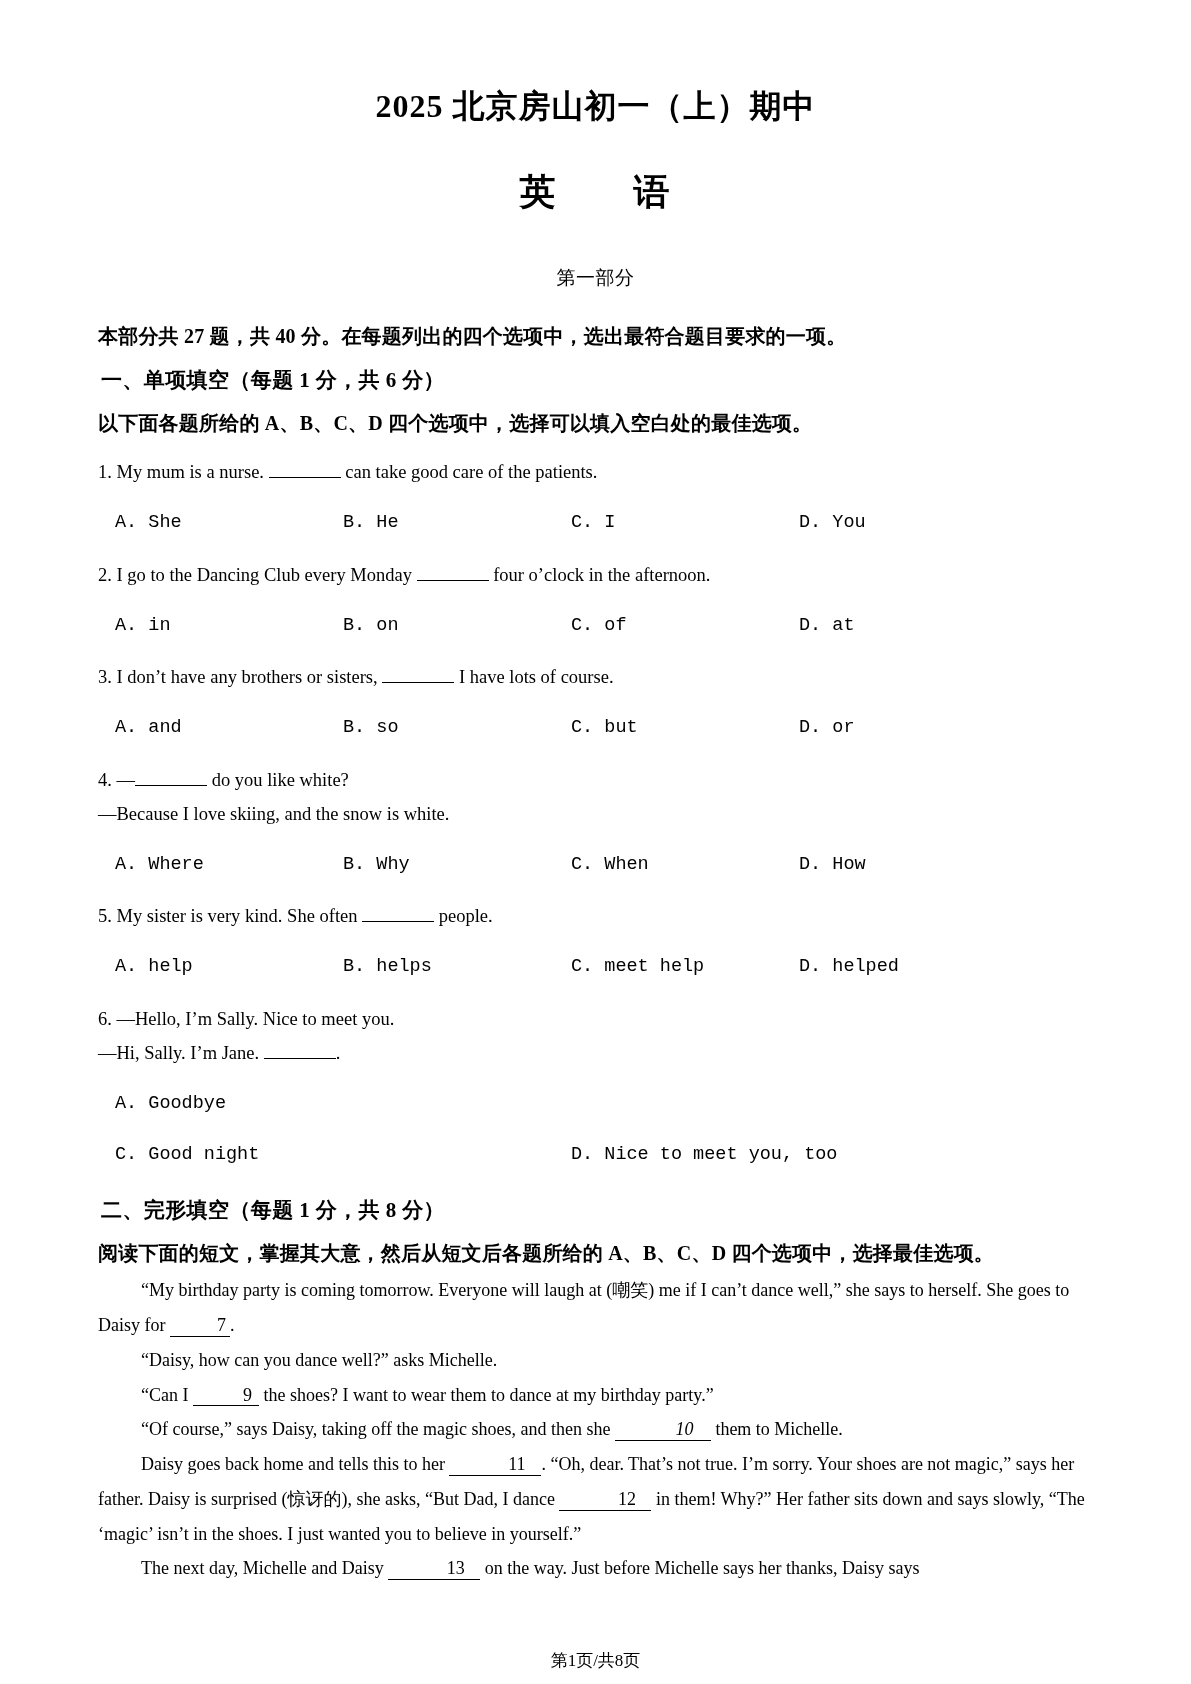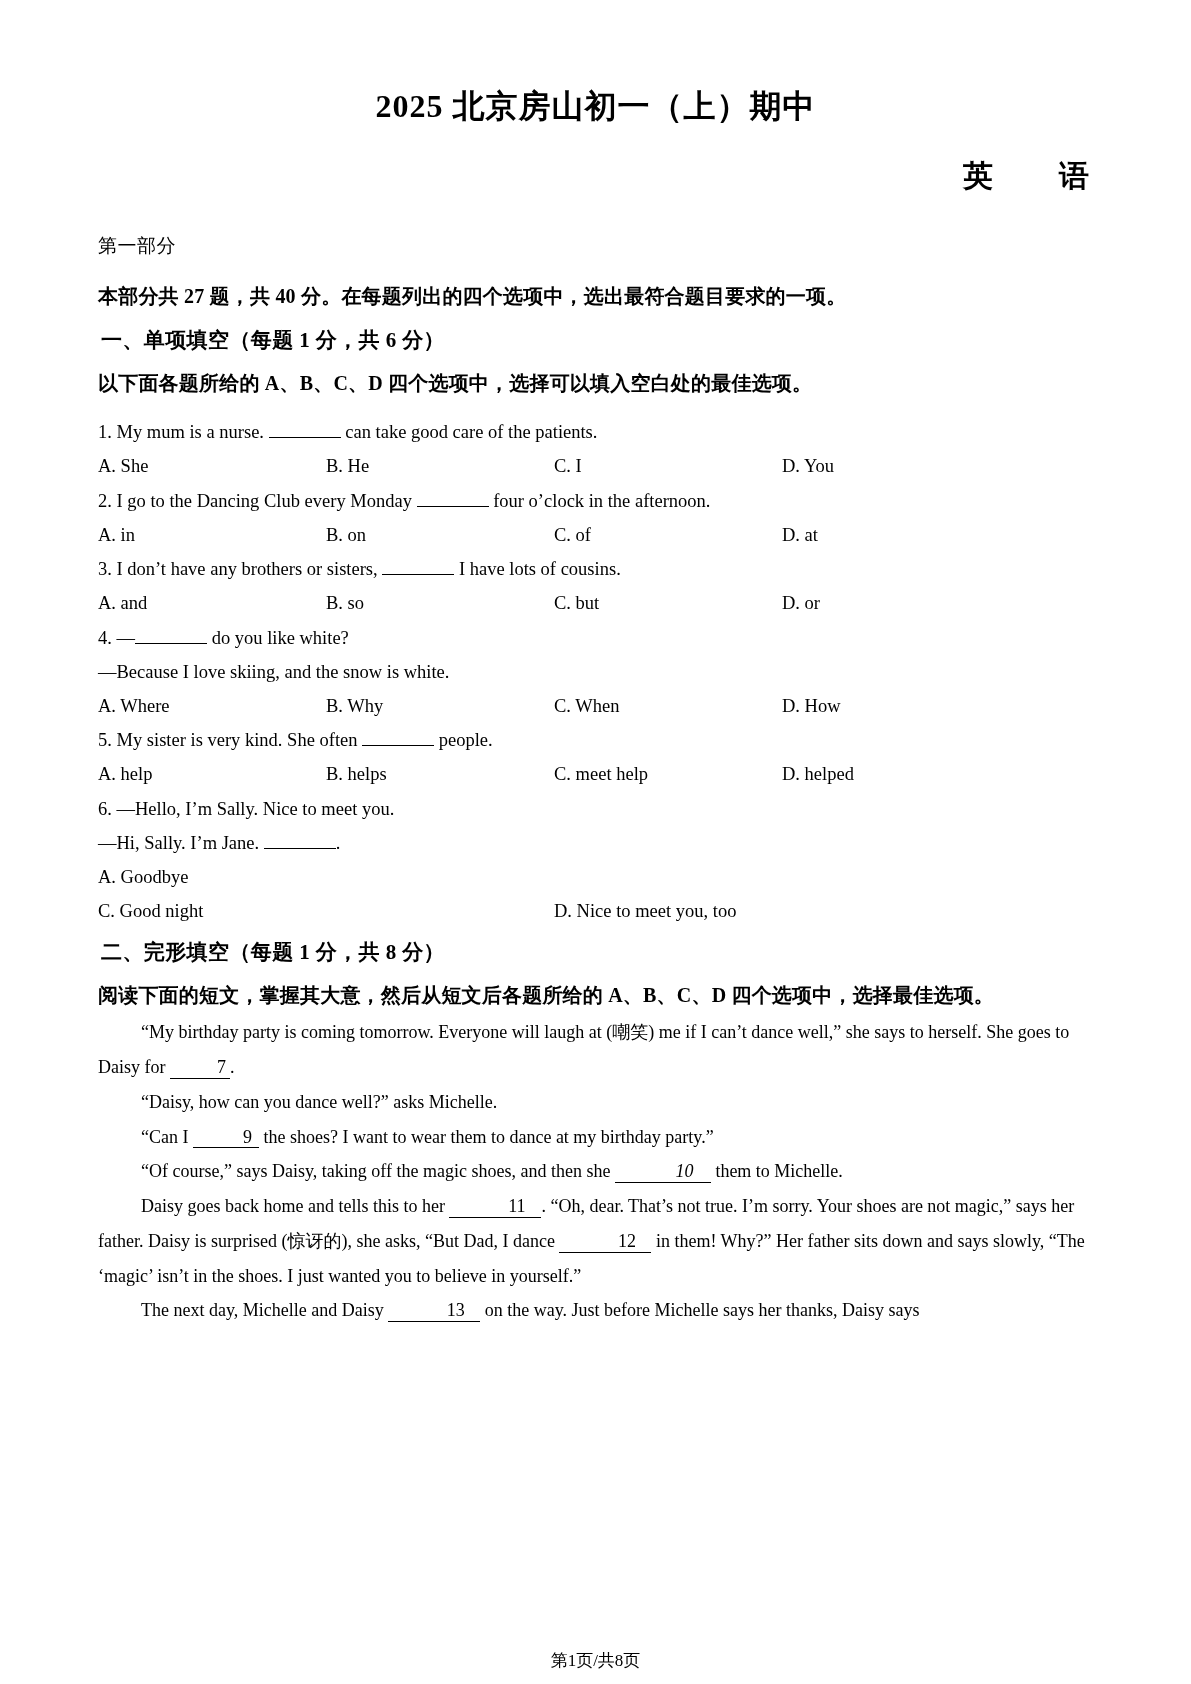--- a/index.html
+++ b/index.html
@@ -27,31 +27,32 @@
   .doc-title {
     text-align: center;
     font-size: 32px;
     font-weight: 700;
     letter-spacing: 1px;
     margin: 0;
     padding-top: 85px;
     line-height: 1.35;
   }
   .doc-subject {
-    text-align: right;
-    font-size: 30px;
-    font-weight: 700;
-    margin: 2px;
+    text-align: center;
+    font-size: 36px;
+    font-weight: 700;
+    margin: 14px;
     padding-top: 26px;
     letter-spacing: 2px;
   }
   .part-title {
+    text-align: center;
     font-size: 19px;
     font-weight: 400;
-    margin: 0;
+    margin: 8px;
     padding-top: 34px;
     letter-spacing: 0.5px;
   }
 
   
   .cn-bold {
     font-size: 20px;
     font-weight: 700;
     line-height: 1.95;
     margin: 0;
@@ -75,21 +76,22 @@
     border-bottom: 1px solid #000;
     vertical-align: baseline;
   }
   .bl-sm { width: 72px; }
 
   
   .opts {
     display: flex;
     font-size: 18.5px;
     line-height: 1.85;
-    margin: 0;
+    margin: 17px;
+    font-family: Liberation Mono, monospace;
   }
   .opts.four > span { width: 228px; flex: 0 0 228px; }
   .opts.two  > span { width: 456px; flex: 0 0 456px; }
 
   
   .passage {
     font-size: 18px;
     line-height: 1.93;
     margin: 0;
     text-align: left;
@@ -160,21 +162,21 @@
   <div class="opts four">
     <span>A. in</span>
     <span>B. on</span>
     <span>C. of</span>
     <span>D. at</span>
   </div>
 
   <div class="q-line">
     <span>3. I don’t have any brothers or sisters,</span>
     <span class="blank bl-sm"></span>
-    <span>I have lots of cousins.</span>
+    <span>I have lots of course.</span>
   </div>
   <div class="opts four">
     <span>A. and</span>
     <span>B. so</span>
     <span>C. but</span>
     <span>D. or</span>
   </div>
 
   <div class="q-line">
     <span>4. —</span><span class="blank bl-sm"></span>

